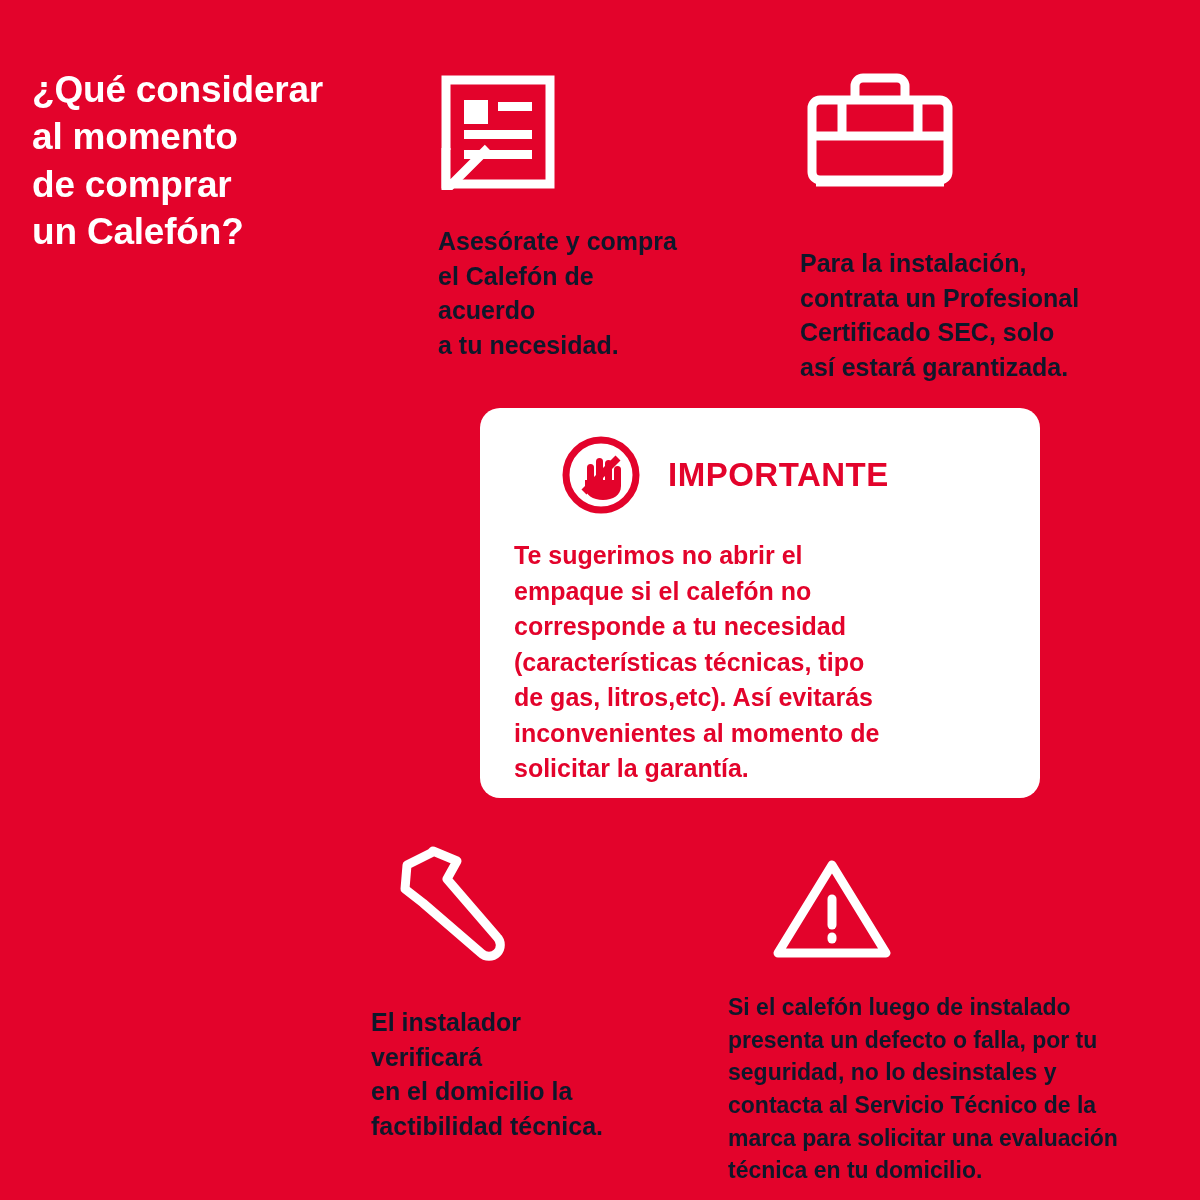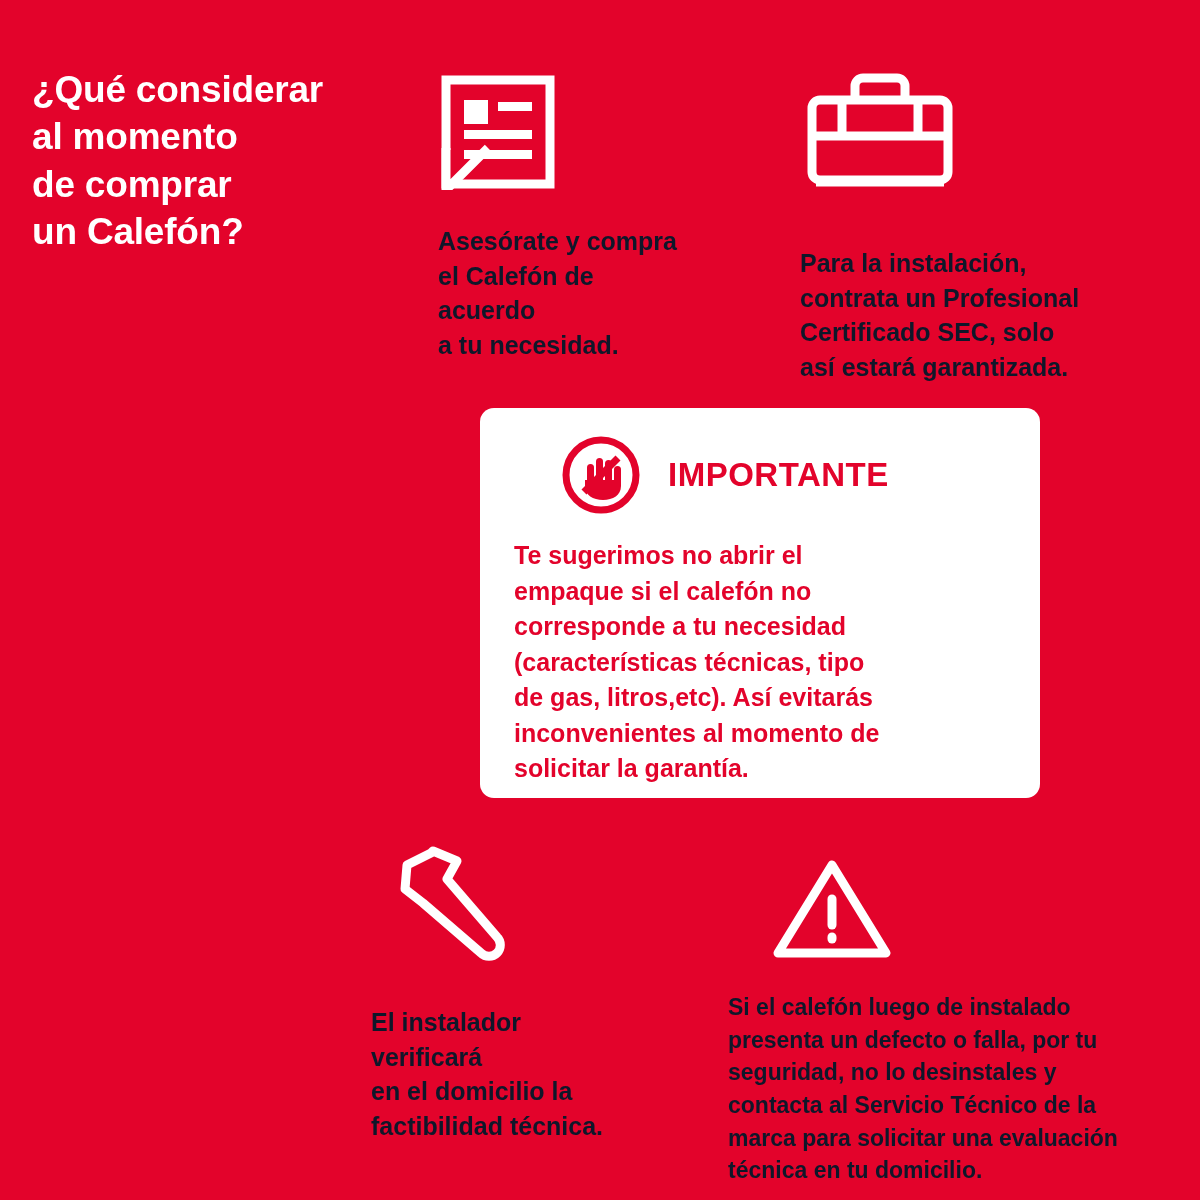--- a/index.html
+++ b/index.html
@@ -92,21 +92,21 @@
   }
 
   
   .card {
     position: absolute;
     left: 480px;
     top: 408px;
     width: 560px;
     height: 390px;
     background: #ffffff;
-    border-radius: 14px;
+    border-radius: 20px;
     box-sizing: border-box;
     padding: 26px 34px 20px 34px;
   }
   .card-head {
     display: flex;
     align-items: center;
     gap: 26px;
     margin-left: 46px;
     margin-bottom: 22px;
   }

